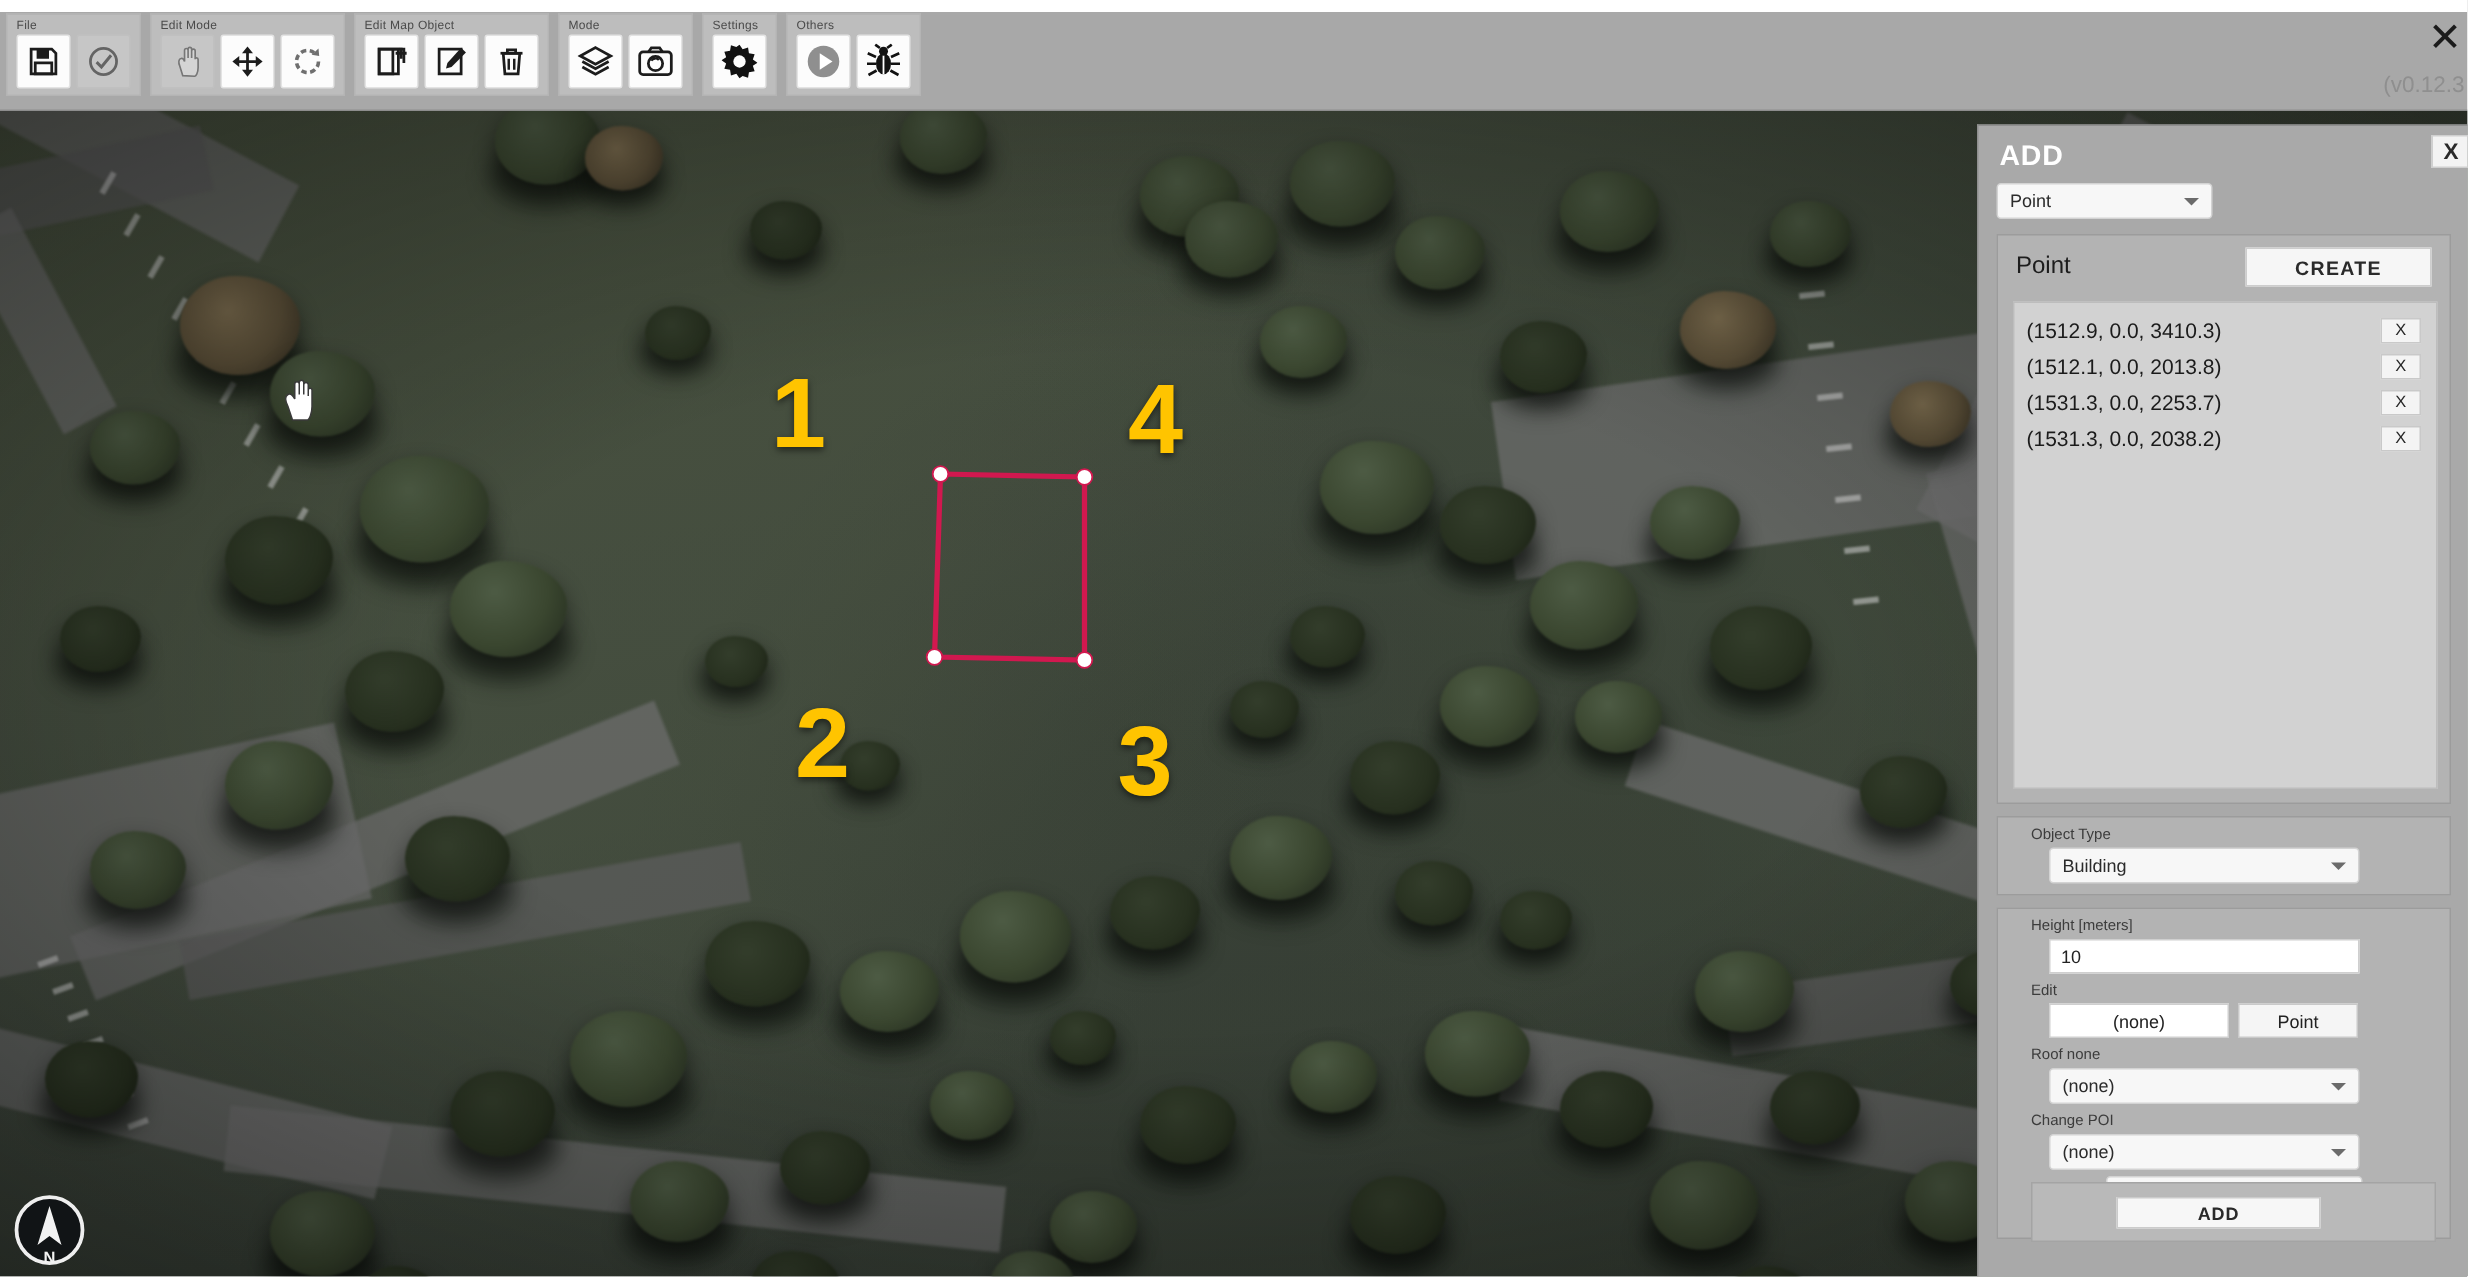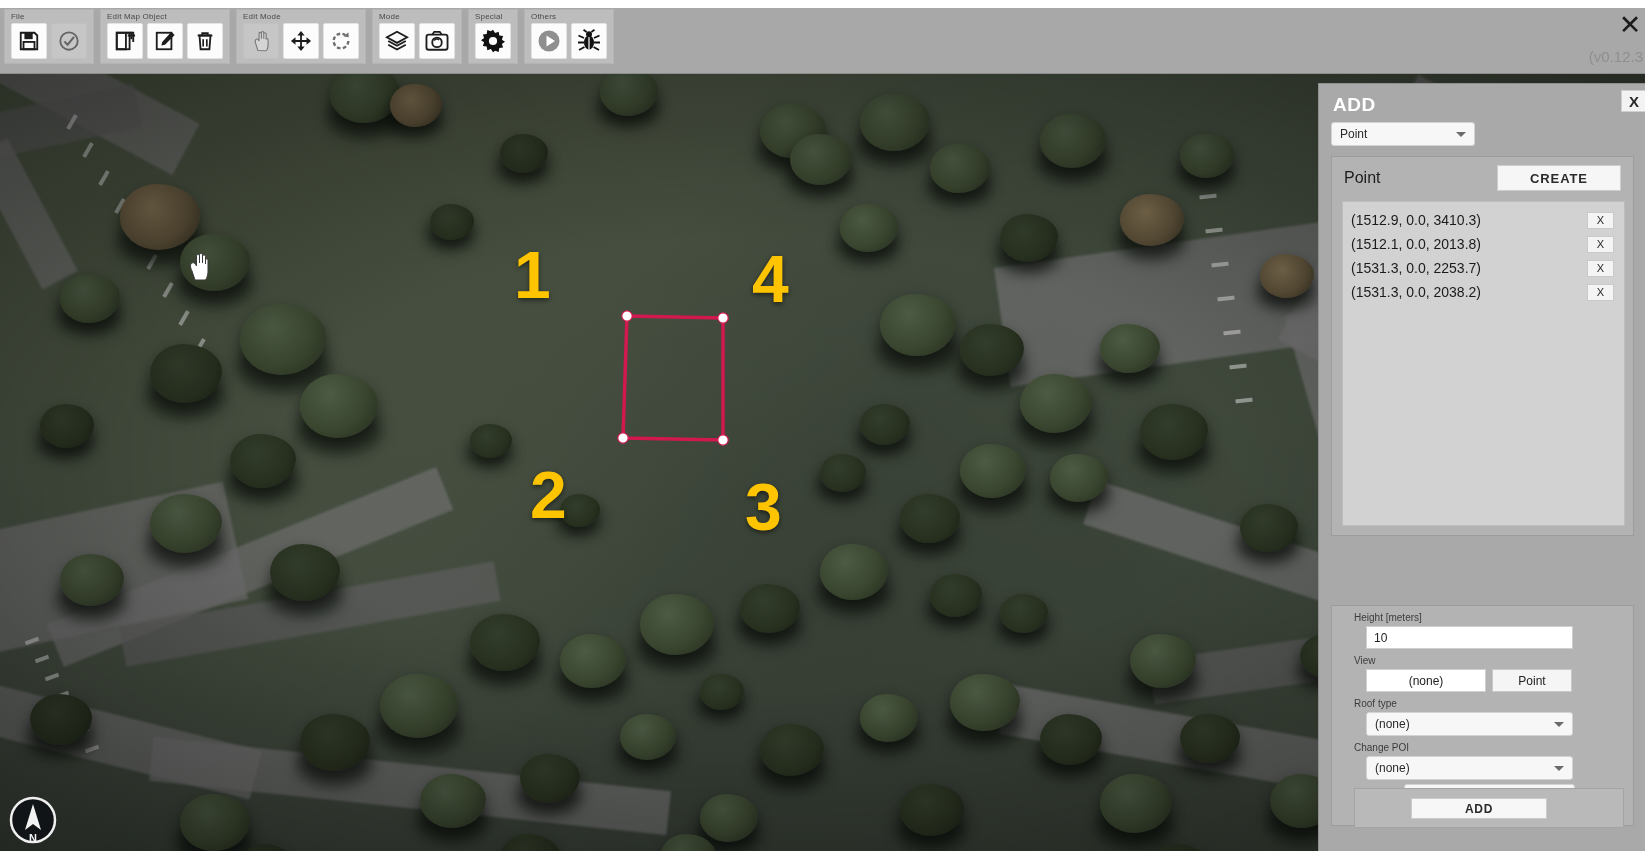--- a/index.html
+++ b/index.html
@@ -302,20 +302,47 @@
               <span>
                 <svg width="22" height="22" viewBox="0 0 24 24">
                   <circle cx="12" cy="12" r="9.5" fill="none" stroke="#1c1c1c" stroke-width="2"></circle>
                   <path d="M7 12.5 L10.5 16 L17.5 7.5" fill="none" stroke="#1c1c1c" stroke-width="2.2"></path>
                 </svg>
               </span>
             </div>
           </div>
         </div>
         <div class="tb-group">
+          <div class="tb-group-label">Edit Mode</div>
+          <div class="tb-btn-row">
+            <div class="tb-btn disabled">
+              <span>
+                <svg width="20" height="22" viewBox="0 0 24 28">
+                  <path d="M8 26 L5.5 18 C4 14.5 4.5 12 6.5 11.5 C8 11 9 12.5 9.5 14 L9.5 4.5 C9.5 2.5 12.5 2.5 12.5 4.5 L12.5 11 L12.5 3.5 C12.5 1.5 15.5 1.5 15.5 3.5 L15.5 11 L15.5 5 C15.5 3 18.5 3 18.5 5 L18.5 12 C18.5 10.5 21 10.5 21 12.2 L21 19 C21 24 19 26.5 18 26.5 Z" fill="#e8e8e8" stroke="#3d3d3d" stroke-width="1.4"></path>
+                </svg>
+              </span>
+            </div>
+            <div class="tb-btn">
+              <span>
+                <svg width="22" height="22" viewBox="0 0 24 24">
+                  <path d="M12 1 L16 6 H13 V11 H18 V8 L23 12 L18 16 V13 H13 V18 H16 L12 23 L8 18 H11 V13 H6 V16 L1 12 L6 8 V11 H11 V6 H8 Z" fill="#1c1c1c"></path>
+                </svg>
+              </span>
+            </div>
+            <div class="tb-btn">
+              <span>
+                <svg width="22" height="22" viewBox="0 0 24 24">
+                  <path d="M20 12a8 8 0 1 1-3.2-6.4" fill="none" stroke="#6f6f6f" stroke-width="2.6" stroke-dasharray="4 2.5"></path>
+                  <path d="M20 2.5 L20.5 8 L15 7" fill="#6f6f6f"></path>
+                </svg>
+              </span>
+            </div>
+          </div>
+        </div>
+        <div class="tb-group">
           <div class="tb-group-label">Edit Map Object</div>
           <div class="tb-btn-row">
             <div class="tb-btn">
               <span>
                 <svg width="22" height="22" viewBox="0 0 24 24">
                   <path d="M3 3h10v18H3z M3 3h18v10" fill="none" stroke="#1c1c1c" stroke-width="2"></path>
                   <rect x="3" y="3" width="14" height="18" fill="none" stroke="#1c1c1c" stroke-width="2"></rect>
                   <path d="M19 2v8 M15 6h8" stroke="#1c1c1c" stroke-width="2.2"></path>
                 </svg>
               </span>
@@ -334,47 +361,20 @@
                   <path d="M4 6h16" stroke="#1c1c1c" stroke-width="2"></path>
                   <path d="M9 6V3.5h6V6" fill="none" stroke="#1c1c1c" stroke-width="2"></path>
                   <path d="M6 6h12l-1.2 15H7.2Z" fill="none" stroke="#1c1c1c" stroke-width="2"></path>
                   <path d="M10 10v8 M14 10v8" stroke="#1c1c1c" stroke-width="1.8"></path>
                 </svg>
               </span>
             </div>
           </div>
         </div>
         <div class="tb-group">
-          <div class="tb-group-label">Edit Mode</div>
-          <div class="tb-btn-row">
-            <div class="tb-btn disabled">
-              <span>
-                <svg width="20" height="22" viewBox="0 0 24 28">
-                  <path d="M8 26 L5.5 18 C4 14.5 4.5 12 6.5 11.5 C8 11 9 12.5 9.5 14 L9.5 4.5 C9.5 2.5 12.5 2.5 12.5 4.5 L12.5 11 L12.5 3.5 C12.5 1.5 15.5 1.5 15.5 3.5 L15.5 11 L15.5 5 C15.5 3 18.5 3 18.5 5 L18.5 12 C18.5 10.5 21 10.5 21 12.2 L21 19 C21 24 19 26.5 18 26.5 Z" fill="#e8e8e8" stroke="#3d3d3d" stroke-width="1.4"></path>
-                </svg>
-              </span>
-            </div>
-            <div class="tb-btn">
-              <span>
-                <svg width="22" height="22" viewBox="0 0 24 24">
-                  <path d="M12 1 L16 6 H13 V11 H18 V8 L23 12 L18 16 V13 H13 V18 H16 L12 23 L8 18 H11 V13 H6 V16 L1 12 L6 8 V11 H11 V6 H8 Z" fill="#1c1c1c"></path>
-                </svg>
-              </span>
-            </div>
-            <div class="tb-btn">
-              <span>
-                <svg width="22" height="22" viewBox="0 0 24 24">
-                  <path d="M20 12a8 8 0 1 1-3.2-6.4" fill="none" stroke="#6f6f6f" stroke-width="2.6" stroke-dasharray="4 2.5"></path>
-                  <path d="M20 2.5 L20.5 8 L15 7" fill="#6f6f6f"></path>
-                </svg>
-              </span>
-            </div>
-          </div>
-        </div>
-        <div class="tb-group">
           <div class="tb-group-label">Mode</div>
           <div class="tb-btn-row">
             <div class="tb-btn">
               <span>
                 <svg width="24" height="24" viewBox="0 0 26 24">
                   <path d="M13 2 L24 8 L13 14 L2 8 Z" fill="none" stroke="#1c1c1c" stroke-width="2"></path>
                   <path d="M3.5 12 L13 17.2 L22.5 12" fill="none" stroke="#1c1c1c" stroke-width="2"></path>
                   <path d="M3.5 16 L13 21.2 L22.5 16" fill="none" stroke="#1c1c1c" stroke-width="2"></path>
                 </svg>
               </span>
@@ -385,21 +385,21 @@
                   <rect x="1.5" y="5" width="23" height="16.5" rx="2.5" fill="none" stroke="#1c1c1c" stroke-width="2"></rect>
                   <path d="M8 5 L10 2 H16 L18 5" fill="none" stroke="#1c1c1c" stroke-width="2"></path>
                   <circle cx="13" cy="13.5" r="5.2" fill="none" stroke="#1c1c1c" stroke-width="2"></circle>
                   <path d="M10 11.5 a3.4 3.4 0 0 1 5.4-.6" fill="none" stroke="#1c1c1c" stroke-width="1.6"></path>
                 </svg>
               </span>
             </div>
           </div>
         </div>
         <div class="tb-group">
-          <div class="tb-group-label">Special</div>
+          <div class="tb-group-label">Settings</div>
           <div class="tb-btn-row">
             <div class="tb-btn">
               <span>
                 <svg width="24" height="24" viewBox="0 0 24 24">
                   <path d="M12 0.8 l2.1 3.1 3.6-1.2 .6 3.8 3.8 .6-1.2 3.6 3.1 2.1-3.1 2.1 1.2 3.6-3.8 .6-.6 3.8-3.6-1.2L12 23.2 9.9 20.1 6.3 21.3 5.7 17.5 1.9 16.9 3.1 13.3 0 11.2 3.1 9.1 1.9 5.5 5.7 4.9 6.3 1.1 9.9 2.3Z" fill="#111"></path>
                   <circle cx="12" cy="12" r="4.1" fill="#fcfcfc"></circle>
                 </svg>
               </span>
             </div>
           </div>
@@ -672,32 +672,39 @@
             <span class="pt-coord">(1531.3, 0.0, 2253.7)</span>
             <span class="pt-del">X</span>
           </div>
           <div class="pt-row">
             <span class="pt-coord">(1531.3, 0.0, 2038.2)</span>
             <span class="pt-del">X</span>
           </div>
         </div>
     </div>
 
+    <div class="fieldbox" id="box-objtype">
+      <div class="flabel">Object Type</div>
+      <div class="sel fselect">
+        <span>Building</span>
+        <span class="chev"></span>
+      </div>
+    </div>
 
     <div class="fieldbox" id="box-props">
       <div class="flabel">Height [meters]</div>
       <div class="finput">10</div>
 
-      <div class="flabel">View</div>
+      <div class="flabel">Edit</div>
       <div class="color-row">
         <div id="color-value">(none)</div>
         <div id="color-change">Point</div>
       </div>
 
-      <div class="flabel">Roof type</div>
+      <div class="flabel">Roof none</div>
       <div class="sel fselect">
         <span>(none)</span>
         <span class="chev"></span>
       </div>
 
       <div class="flabel">Change POI</div>
       <div class="sel fselect">
         <span>(none)</span>
         <span class="chev"></span>
       </div>

